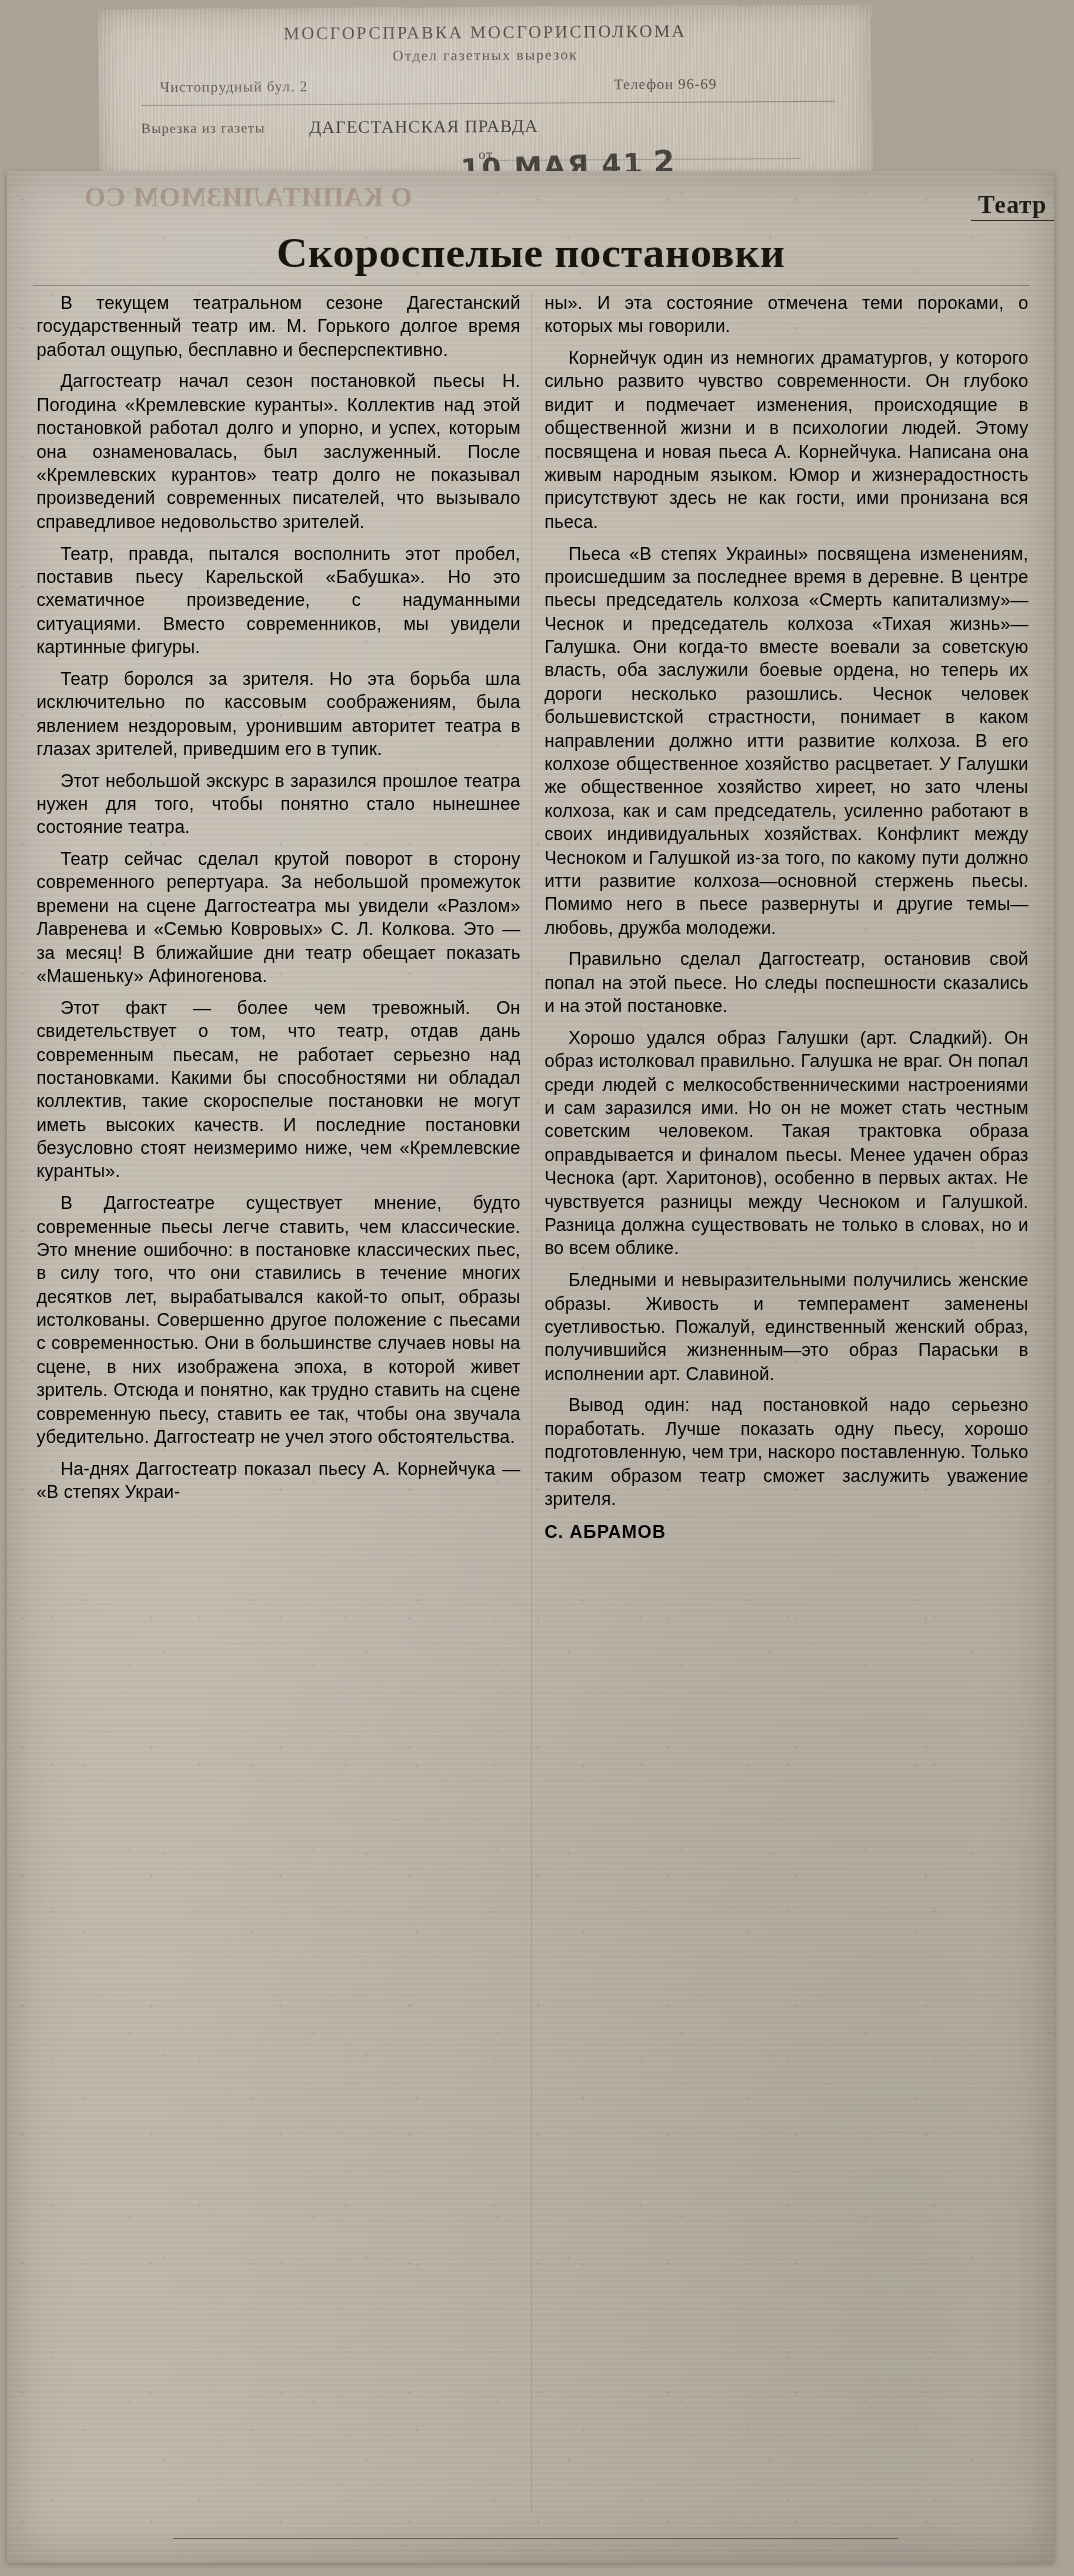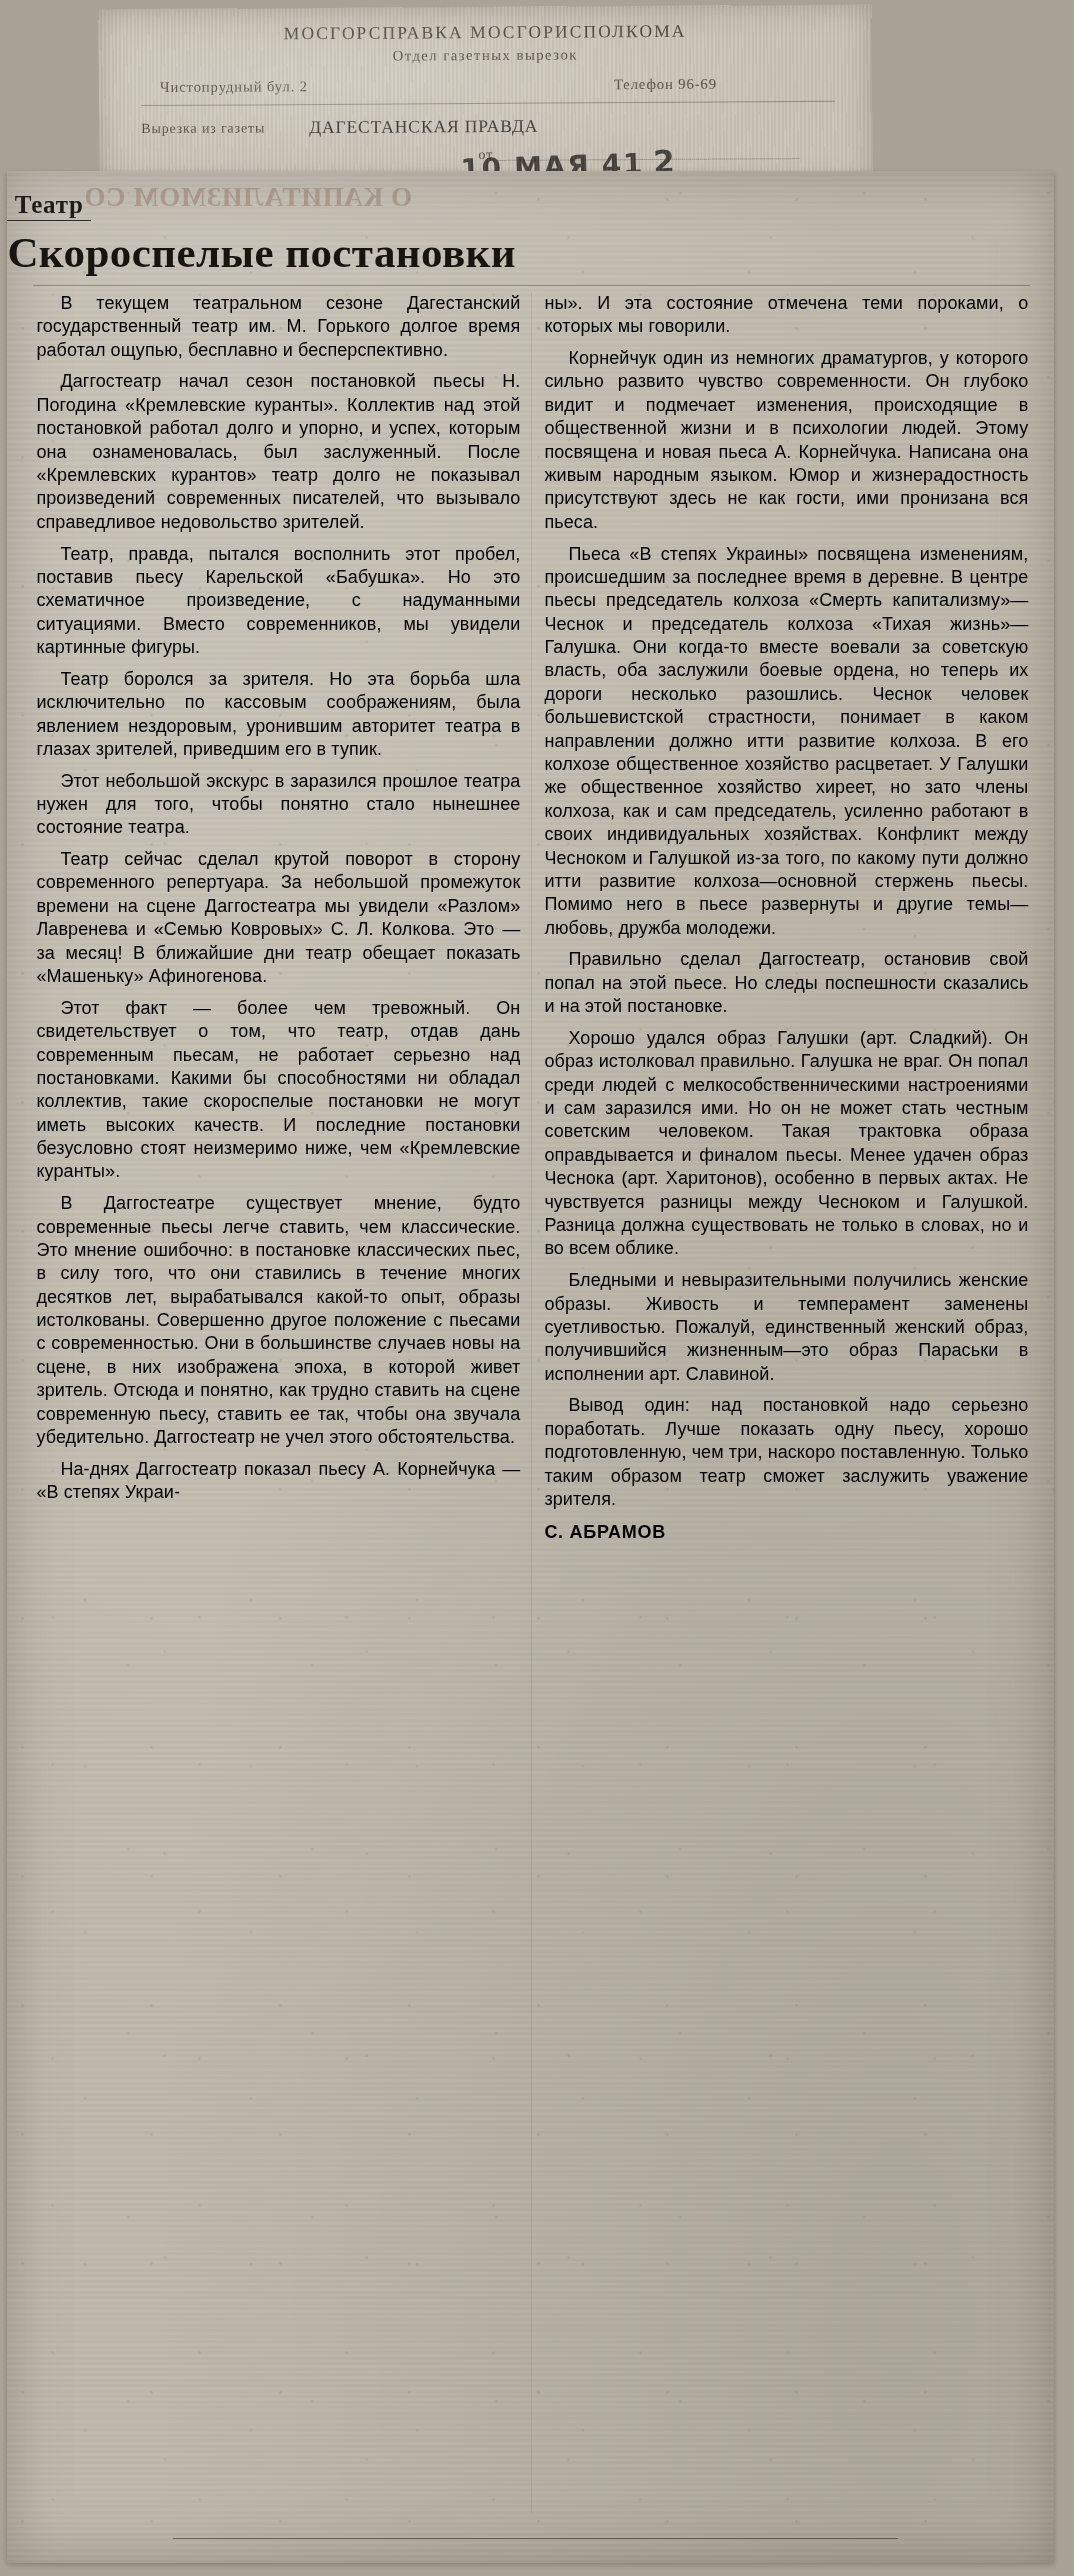--- a/index.html
+++ b/index.html
@@ -175,38 +175,38 @@
     transform: scaleX(-1);
     letter-spacing: .02em;
     pointer-events: none;
   }
 
   .section-head {
     position: absolute;
     top: 20px;
     left: 0;
     right: 0;
-    text-align: left;
+    text-align: right;
   }
   .section-head .st {
     font-family: "Liberation Serif", serif;
     font-weight: 700;
     font-size: 25px;
     letter-spacing: .03em;
     color: #1e1c19;
     border-bottom: 1.8px solid #302d28;
     padding: 0 7.4px 1.8px 7.4px;
   }
 
   .headline {
     position: absolute;
     top: 57px;
     left: 0;
     right: 0;
-    text-align: left;
+    text-align: center;
     font-family: "Liberation Serif", serif;
     font-weight: 700;
     font-size: 43px;
     letter-spacing: .01em;
     color: #17150f;
   }
 
   .rule-top {
     position: absolute;
     left: 26px;

